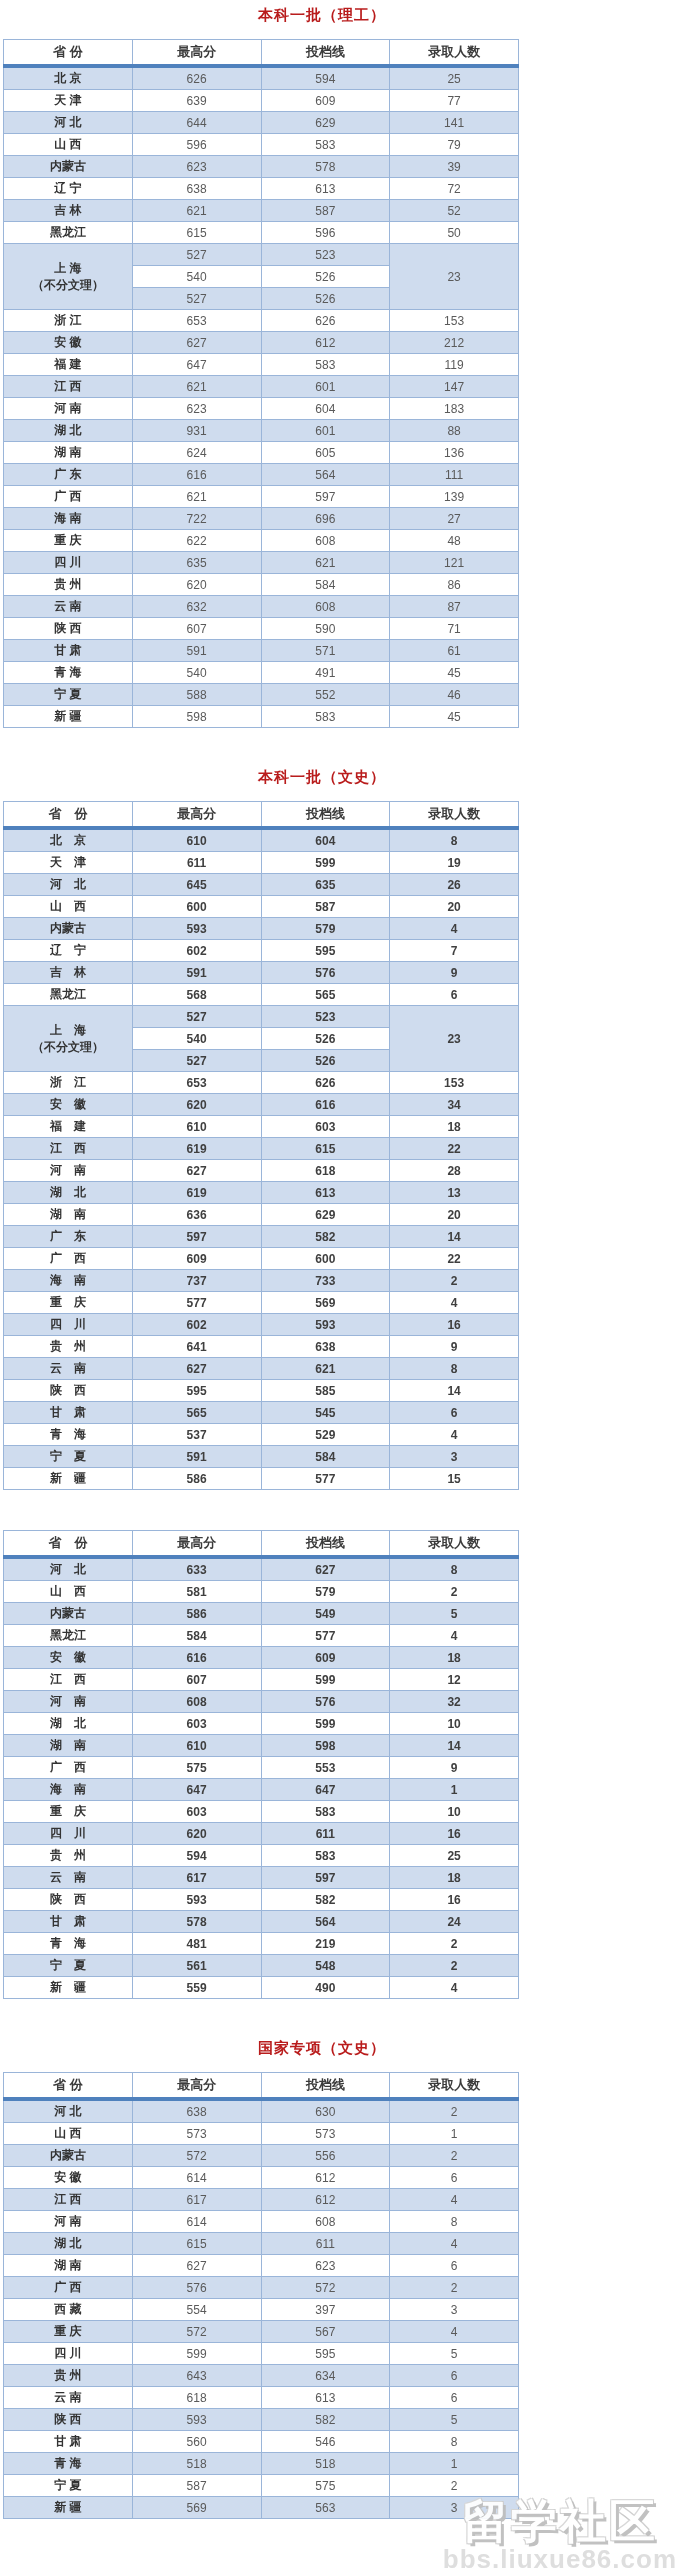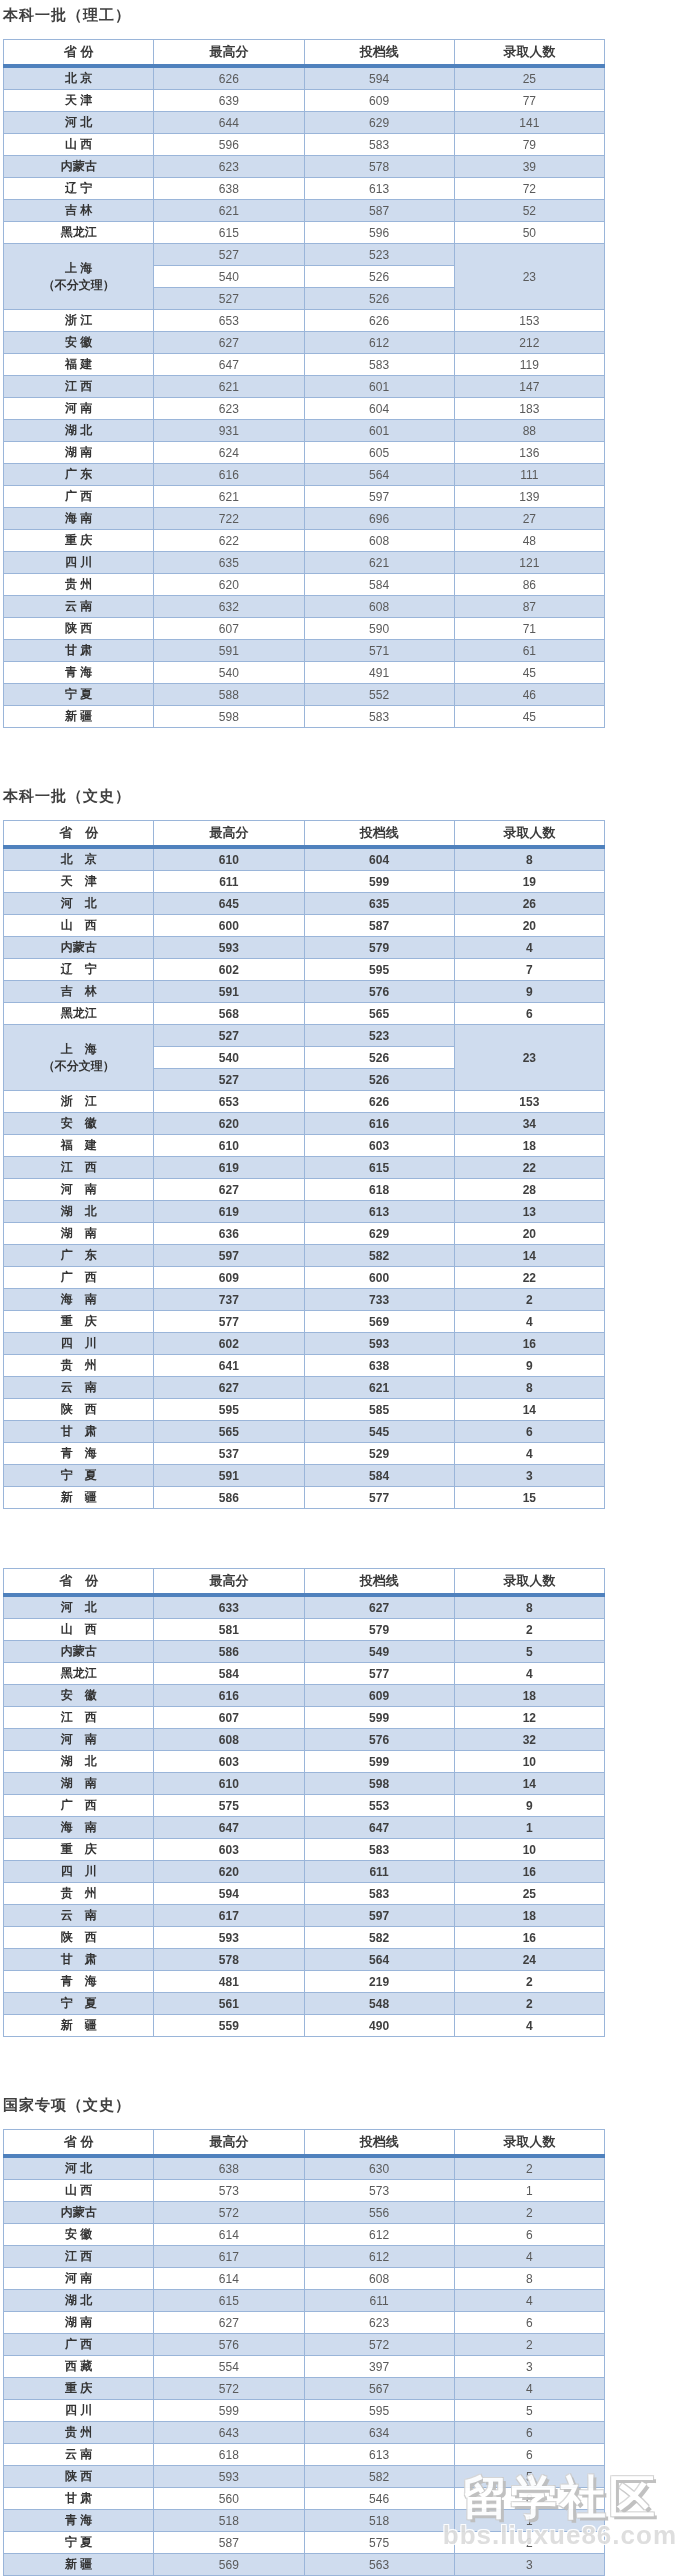--- a/index.html
+++ b/index.html
@@ -4,33 +4,33 @@
 <style>
   html,body{margin:0;padding:0;background:#ffffff;}
   body{
     width:677px;
     font-family:"Liberation Sans","DejaVu Sans",sans-serif;
     color:#333;
   }
   .page{position:relative;width:677px;height:2576px;overflow:hidden;}
   .table-section{width:638px;margin-left:3px;}
   .table-section.first{padding-top:6px;}
-  .table-section + .table-section{margin-top:59px;}
+  .table-section + .table-section{margin-top:40px;}
   .tbl-title{
     margin:0 0 14px 0;
-    text-align:left;
+    text-align:center;
     font-size:15px;
     font-weight:bold;
-    color:#404040;
+    color:#b91c1c;
     letter-spacing:1px;
   }
   table.score-table{
     border-collapse:collapse;
     table-layout:fixed;
-    width:602px;
+    width:516px;
     border:1px solid #7296c4;
   }
   table.score-table th, table.score-table td{
     border:1px solid #9ab5d9;
     text-align:center;
     vertical-align:middle;
     padding:0;
   }
   table.score-table thead th{
     height:24px;
@@ -59,21 +59,21 @@
     color:#5a5a5a;
     font-weight:normal;
   }
   table.bold-nums td.num{
     color:#3f3f3f;
     font-weight:bold;
   }
   .watermark{
     position:absolute;
     right:0;
-    bottom:28px;
+    bottom:4px;
     text-align:center;
     opacity:.93;
     pointer-events:none;
     line-height:1;
   }
   .wm-main{
     font-size:46px;
     font-weight:bold;
     color:#ffffff;
     letter-spacing:3px;

